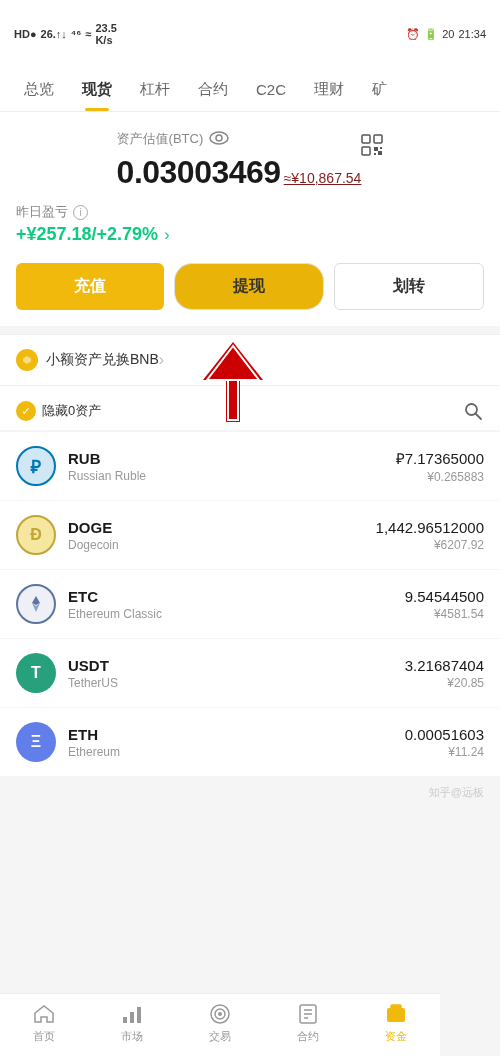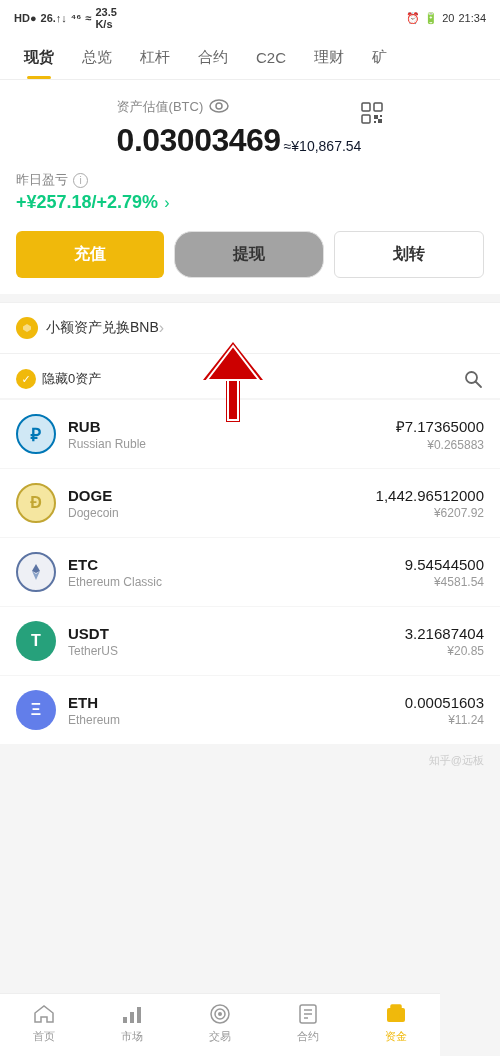--- a/index.html
+++ b/index.html
@@ -11,21 +11,21 @@
       position: relative;
       overflow-x: hidden;
     }
 
     
     .status-bar {
       background: #fff;
       display: flex;
       justify-content: space-between;
       align-items: center;
-      padding: 6px 14px;
+      padding: 22px 14px;
       font-size: 12px;
       color: #333;
     }
     .status-left { display: flex; align-items: center; gap: 4px; font-size: 11px; font-weight: 600; }
     .status-right { display: flex; align-items: center; gap: 4px; font-size: 11px; }
 
     
     .nav-tabs {
       background: #fff;
       display: flex;
@@ -73,22 +73,23 @@
       margin-bottom: 6px;
     }
     .asset-btc {
       font-size: 32px;
       font-weight: 700;
       color: #1a1a1a;
       letter-spacing: -0.5px;
     }
     .asset-cny {
       font-size: 14px;
-      color: #0f172a;
+      color: #7f1d1d;
       margin-left: 3px;
+      text-decoration: underline;
     }
     .asset-row {
       display: flex;
       align-items: baseline;
       margin-bottom: 4px;
     }
     .yesterday-label {
       font-size: 13px;
       color: #888;
       margin-top: 8px;
@@ -135,21 +136,21 @@
       color: #fff;
       border: none;
       border-radius: 6px;
       padding: 12px 0;
       font-size: 16px;
       font-weight: 600;
       cursor: pointer;
     }
     .btn-withdraw {
       flex: 1;
-      background: #a3a3a3;
+      background: #eab308;
       color: #333;
       border: 1.5px solid #ddd;
       border-radius: 18px;
       padding: 12px 0;
       font-size: 16px;
       font-weight: 600;
       cursor: pointer;
     }
     .btn-transfer {
       flex: 1;
@@ -344,22 +345,22 @@
   </div>
   <div class="status-right">
     <span>⏰</span>
     <span>🔋</span>
     <span>20</span>
     <span>21:34</span>
   </div>
 </div>
 
 <div class="nav-tabs">
+  <div class="nav-tab">总览</div>
   <div class="nav-tab active">现货</div>
-  <div class="nav-tab">总览</div>
   <div class="nav-tab">杠杆</div>
   <div class="nav-tab">合约</div>
   <div class="nav-tab">C2C</div>
   <div class="nav-tab">理财</div>
   <div class="nav-tab">矿</div>
 </div>
 
 <div class="main-content">
 
   <div style="display:flex; justify-content:center; align-items:flex-start;">

